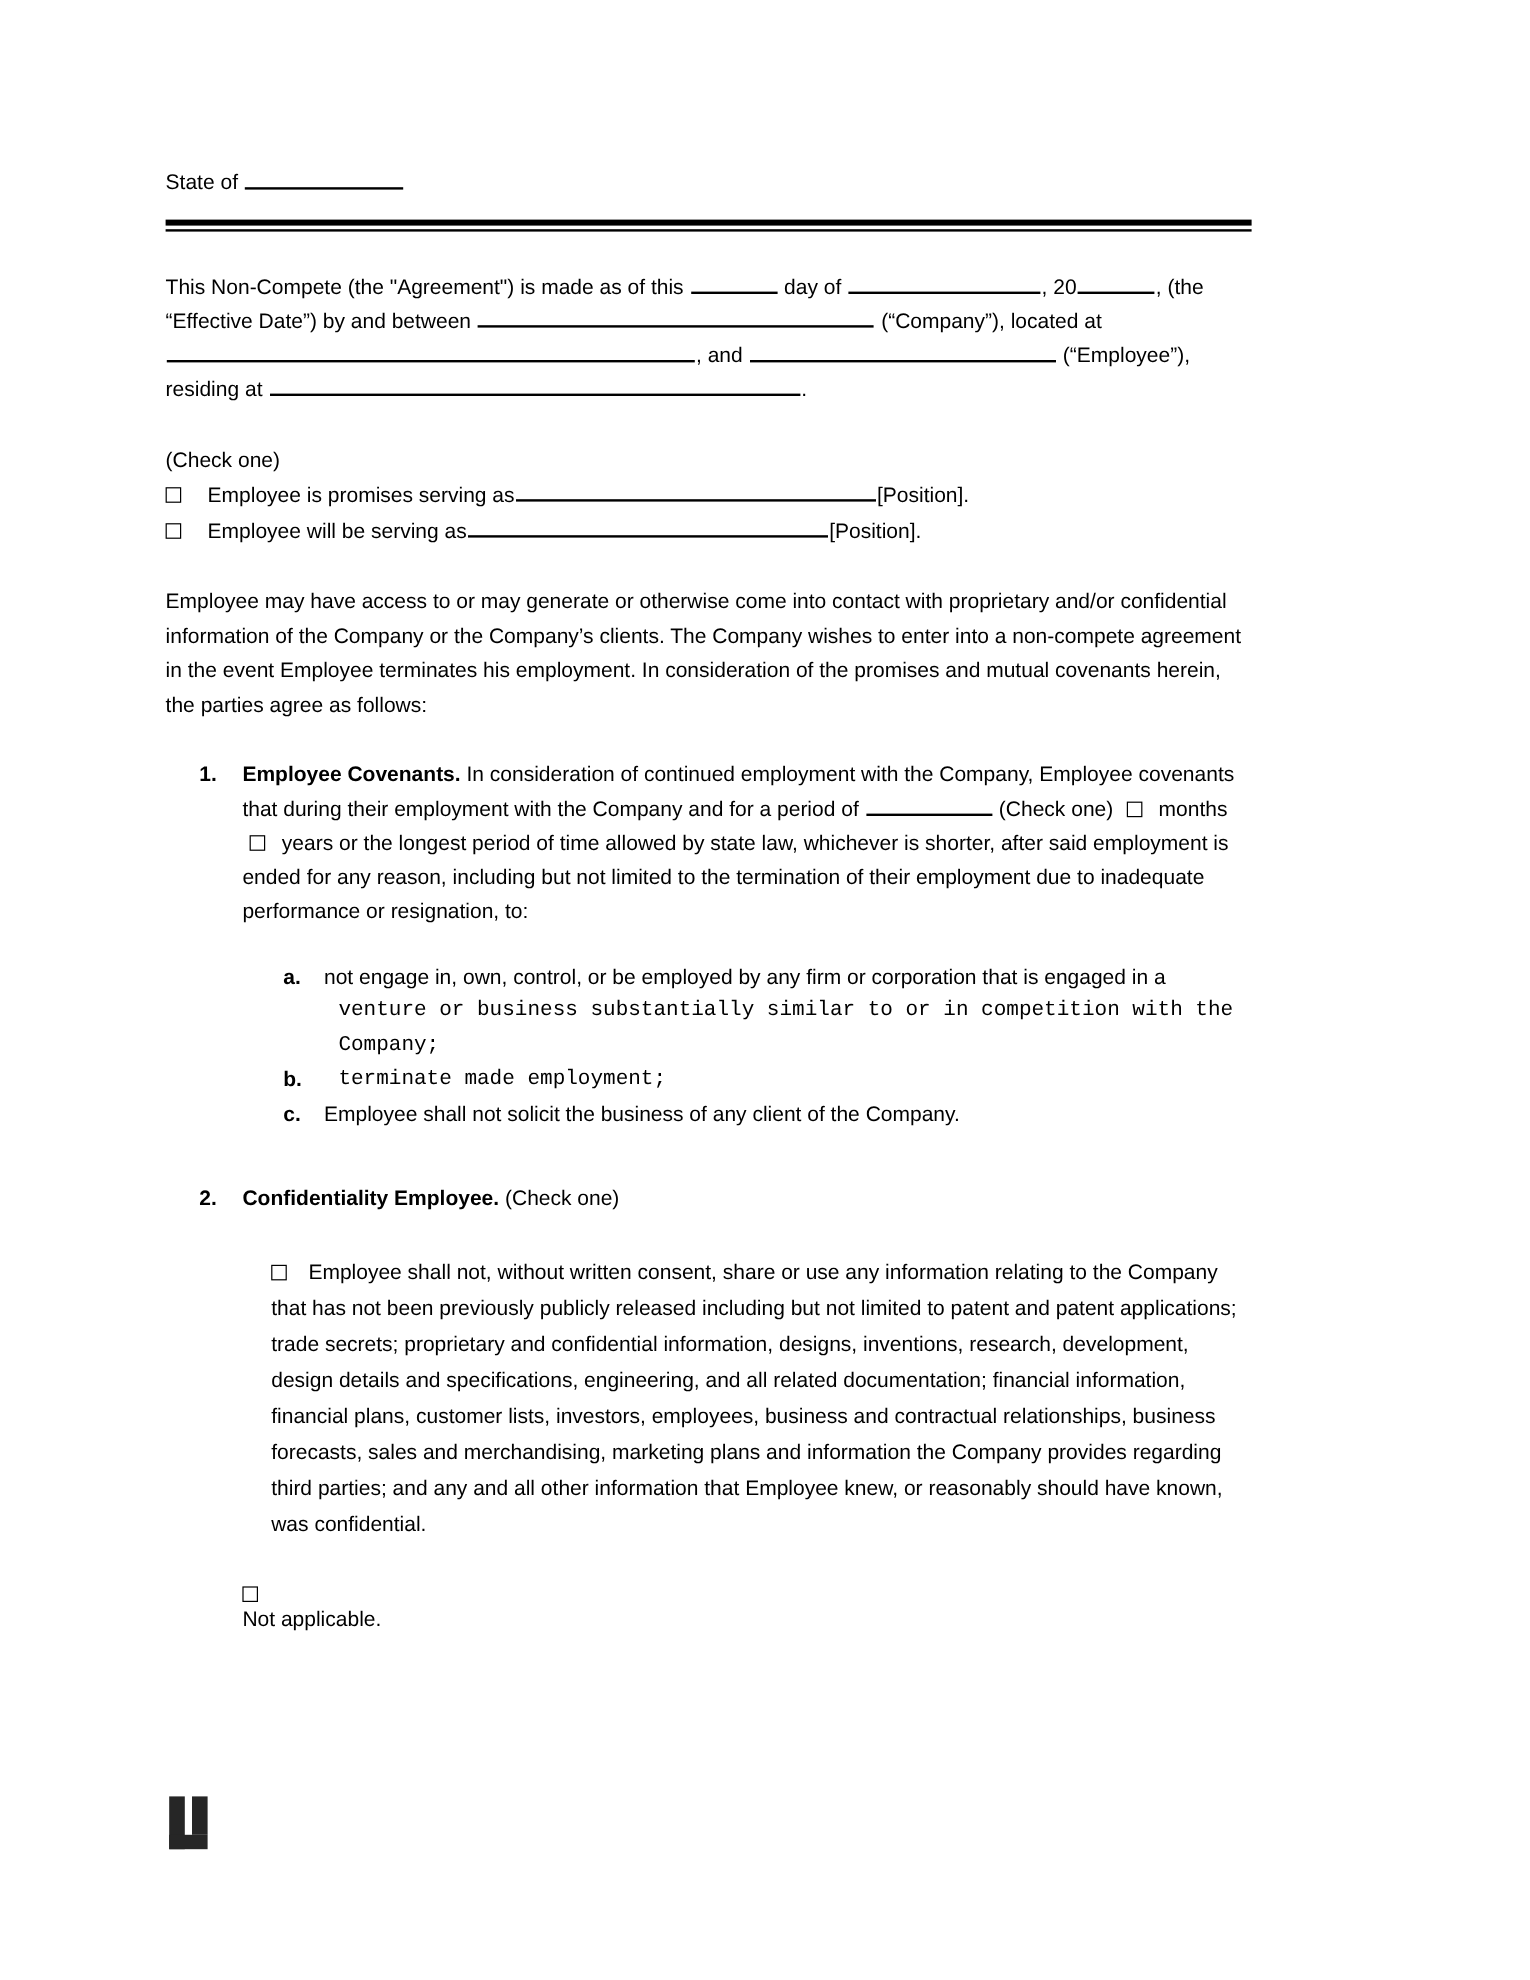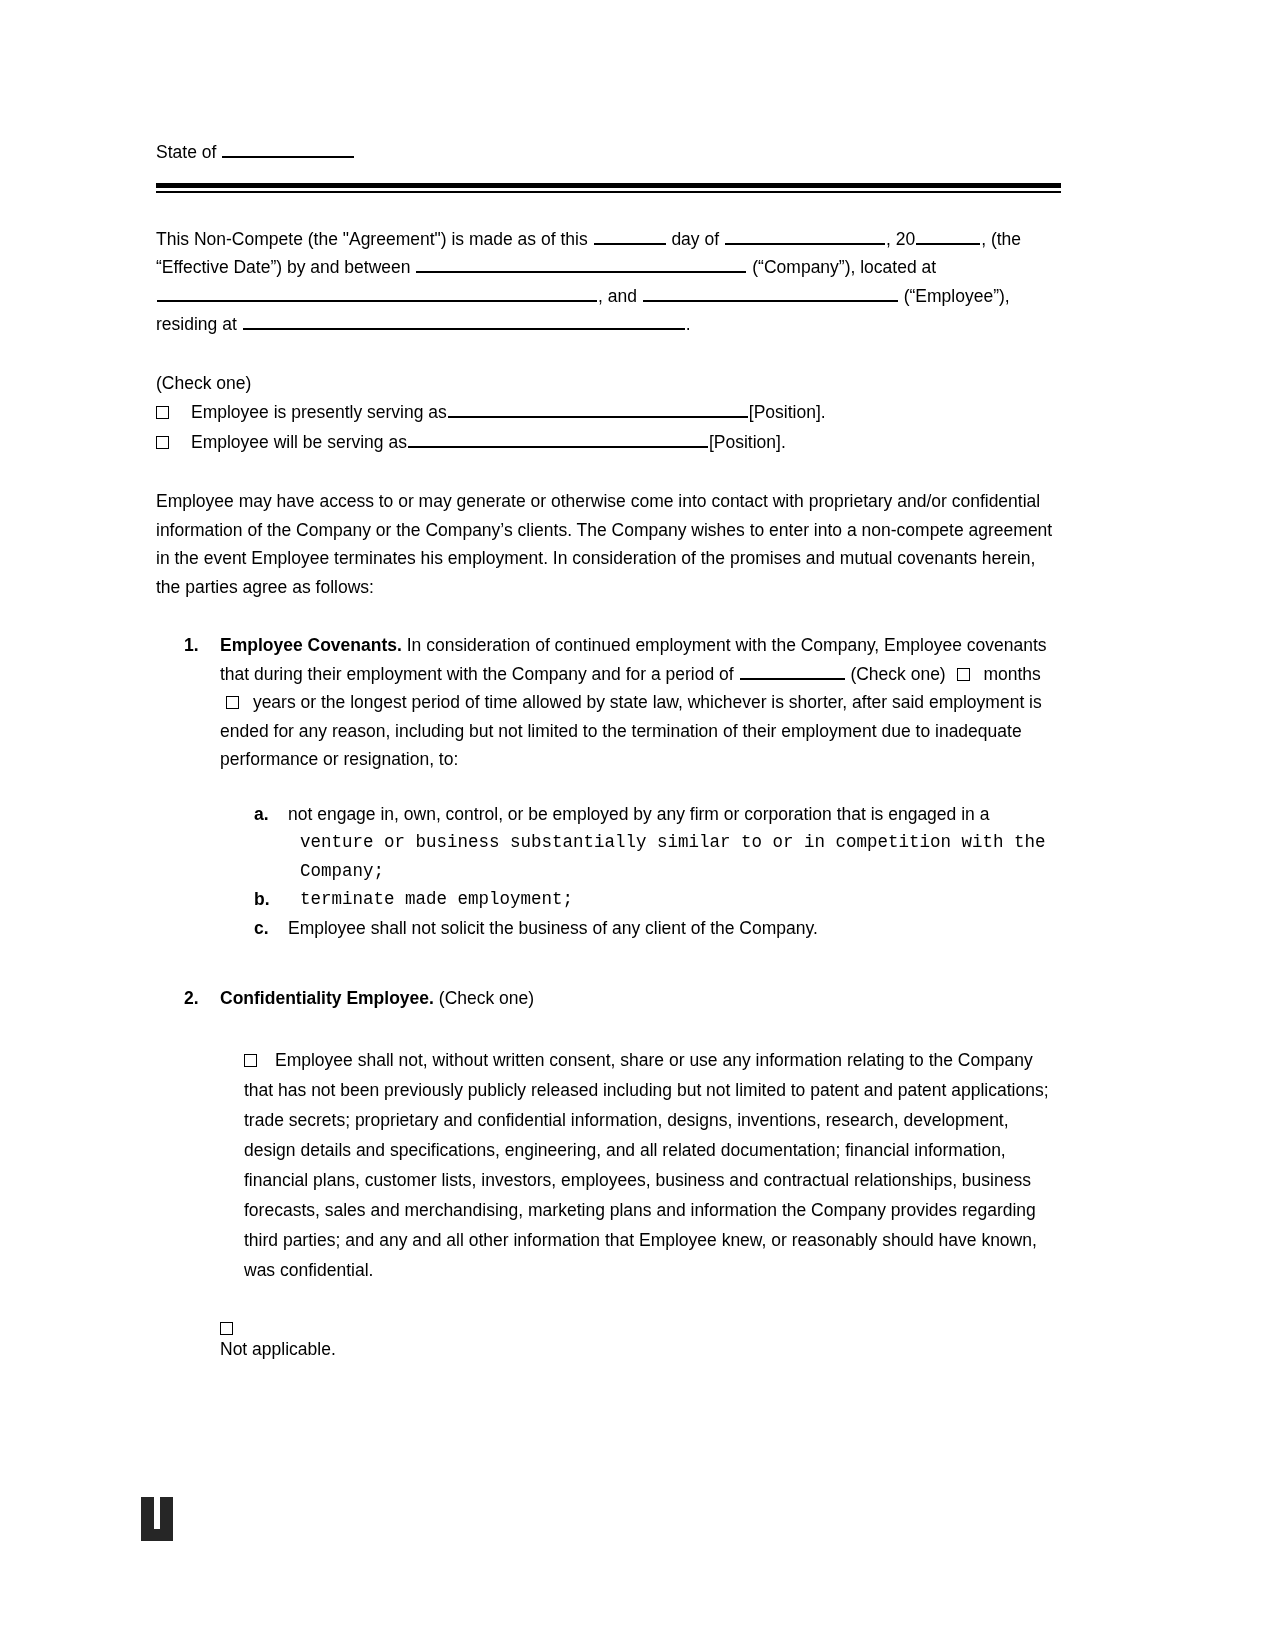--- a/index.html
+++ b/index.html
@@ -18,21 +18,21 @@
   .page {
     position: absolute;
     left: 0; top: 0;
     width: 1275px;
     height: 1650px;
     background: #ffffff;
     overflow: hidden;
   }
   .content {
     position: absolute;
-    left: 156px;
+    left: 138px;
     top: 138px;
     width: 905px;
   }
 
   
   .state-line {
     font-size: 17.5px;
     line-height: 22px;
     white-space: nowrap;
     margin-bottom: 6px;
@@ -239,21 +239,21 @@
       <span>residing at</span>
       <span class="blank bl-residing"></span><span>.</span>
     </div>
 
     <div class="gap-md"></div>
 
     <div class="body-text">(Check one)</div>
 
     <div class="cb-row">
       <span class="cbox"></span>
-      <span>Employee is presently serving as</span>
+      <span>Employee is promises serving as</span>
       <span class="blank bl-pos1"></span>
       <span>[Position].</span>
     </div>
 
     <div class="cb-row">
       <span class="cbox"></span>
       <span>Employee will be serving as</span>
       <span class="blank bl-pos2"></span>
       <span>[Position].</span>
     </div>

